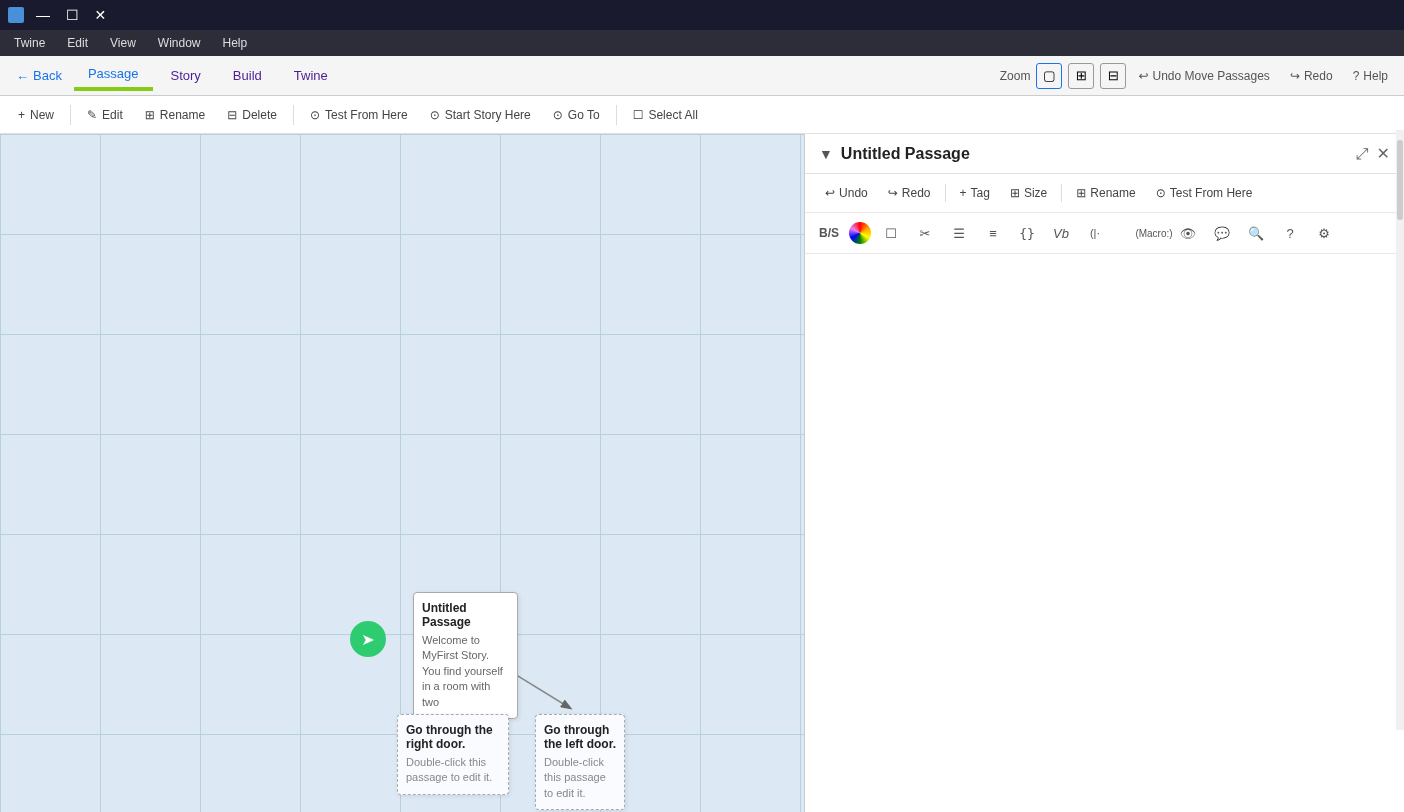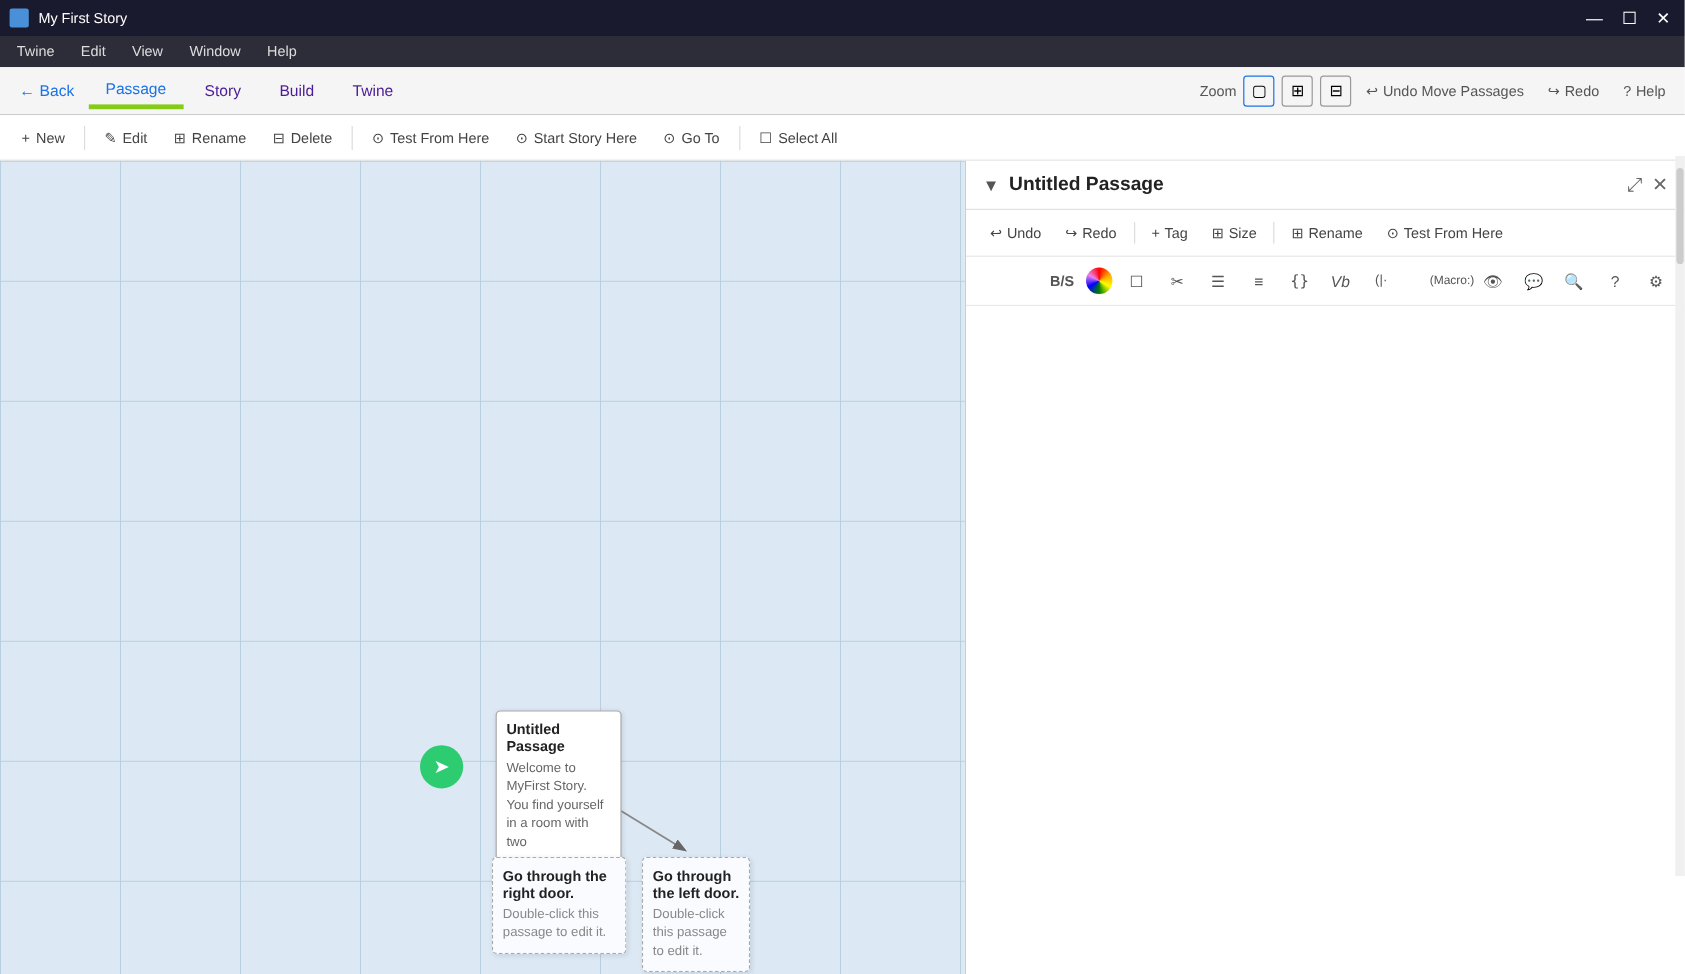--- a/index.html
+++ b/index.html
@@ -194,21 +194,20 @@
       border-radius: 3px;
     }
     #panel-toolbar .pt-sep { width: 1px; height: 18px; background: #ddd; margin: 0 2px; }
 
     #format-toolbar {
       display: flex;
       align-items: center;
       padding: 6px 10px;
       border-bottom: 1px solid #e8e8e8;
       gap: 6px;
-      justify-content: flex-end;
     }
     .fmt-btn {
       width: 28px; height: 28px;
       display: flex; align-items: center; justify-content: center;
       cursor: pointer; border: none; background: none;
       font-size: 13px; color: #555; border-radius: 3px;
     }
     .fmt-btn.circle { width: 22px; height: 22px; border-radius: 50%; border: 2px solid #ccc; }
 
     #editor-area {
@@ -233,21 +232,20 @@
       width: 6px; height: 80px;
       background: #ccc; border-radius: 4px;
       margin: 2px auto; margin-top: 10px;
     }
   </style>
 </head>
 <body>
 
 <div id="titlebar">
   <span class="app-icon"></span>
-  <span class="title-text">My First Story</span>
   <div class="window-controls">
     <button class="win-btn">—</button>
     <button class="win-btn">☐</button>
     <button class="win-btn">✕</button>
   </div>
 </div>
 
 <div id="menubar">
   <span class="menu-item">Twine</span>
   <span class="menu-item">Edit</span>
@@ -342,21 +340,21 @@
 
     <div class="start-icon" style="left: 350px; top: 487px;">
       <span>➤</span>
     </div>
 
     <div class="passage-card" style="left: 413px; top: 458px; width: 105px;">
       <div class="card-title">Untitled Passage</div>
       <div class="card-body">Welcome to MyFirst Story. You find yourself in a room with two</div>
     </div>
 
-    <div class="passage-card dashed" style="left: 410px; top: 580px; width: 112px;">
+    <div class="passage-card dashed" style="left: 397px; top: 580px; width: 112px;">
       <div class="card-title">Go through the right door.</div>
       <div class="card-body">Double-click this passage to edit it.</div>
     </div>
 
     <div class="passage-card dashed" style="left: 535px; top: 580px; width: 76px;">
       <div class="card-title">Go through the left door.</div>
       <div class="card-body">Double-click this passage to edit it.</div>
     </div>
   </div>
 

